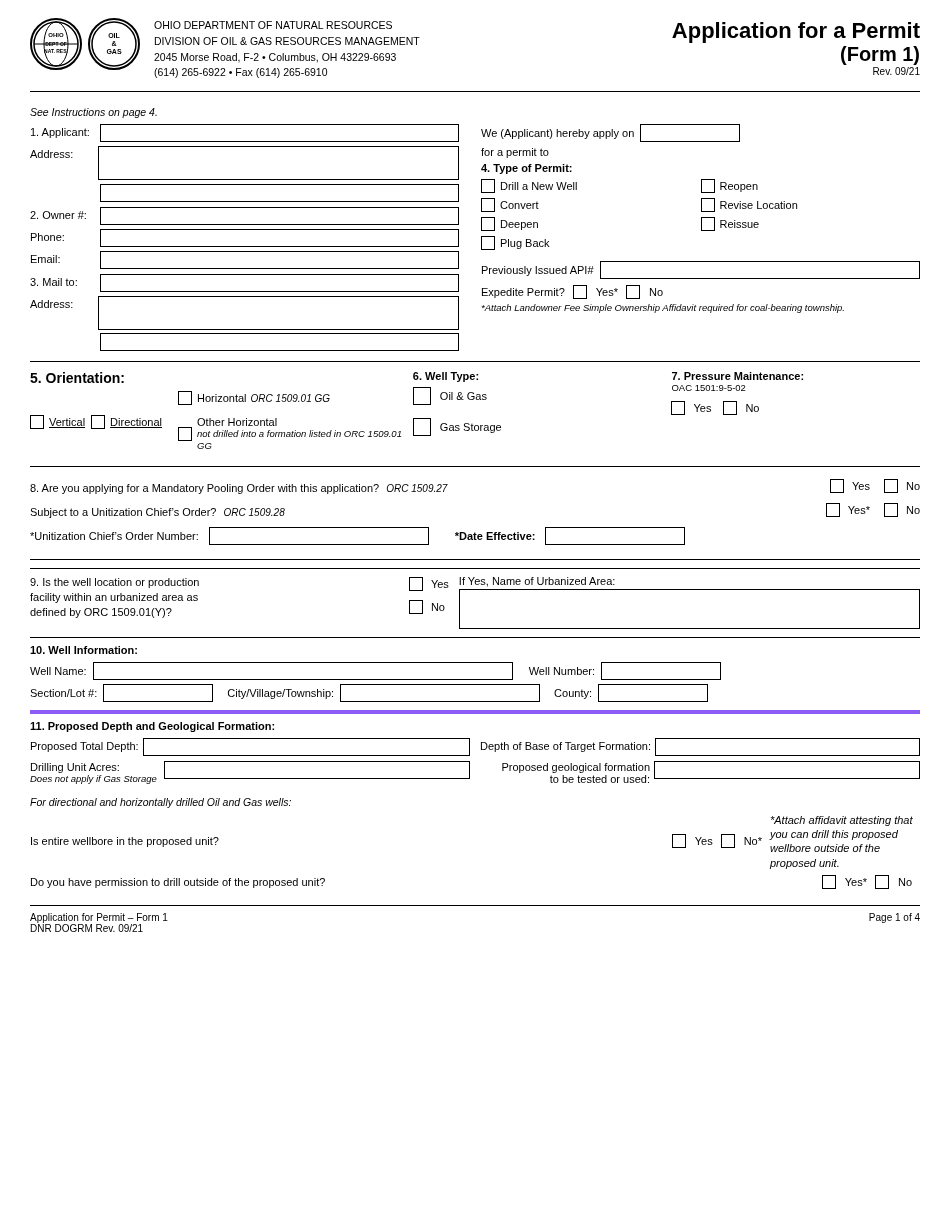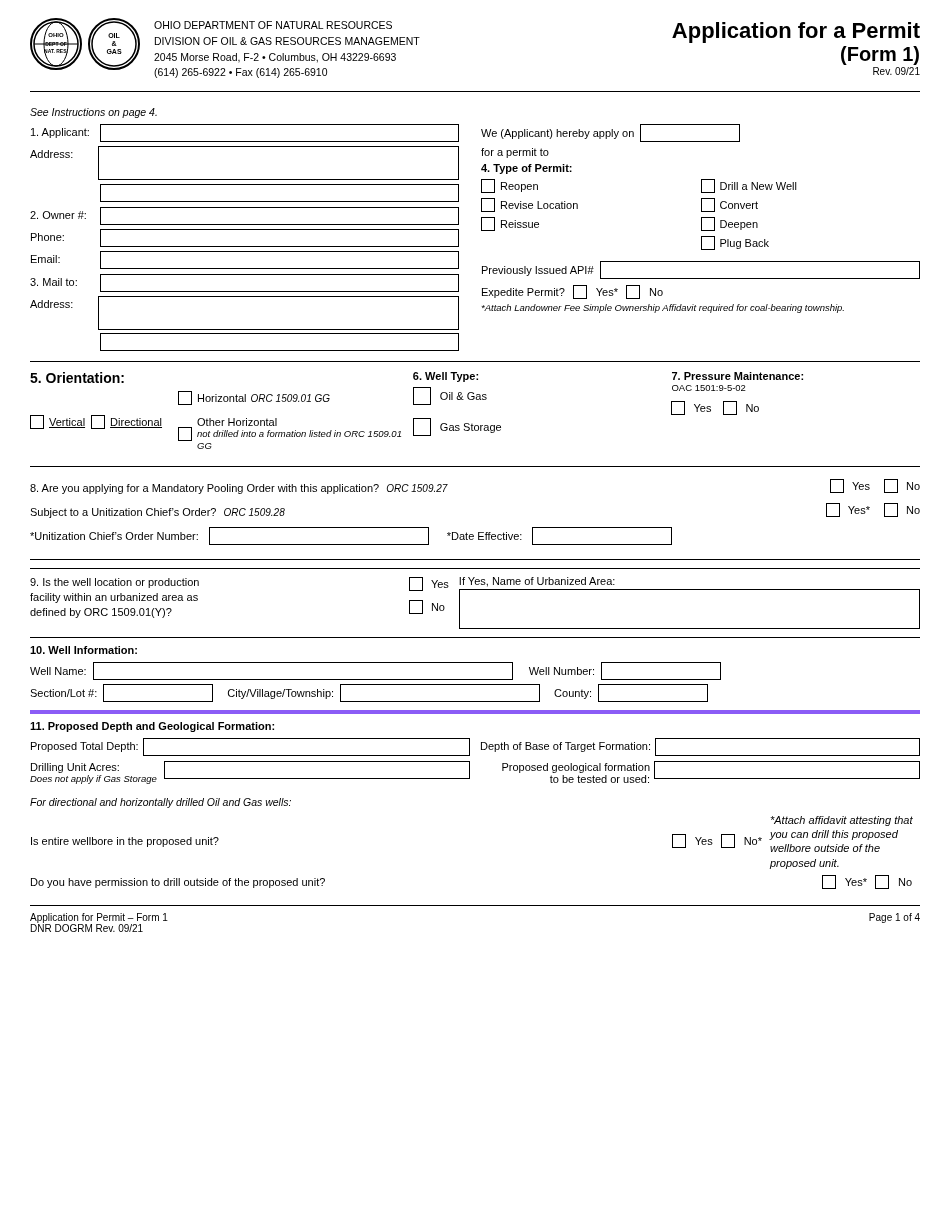--- a/index.html
+++ b/index.html
@@ -397,47 +397,47 @@
         <span style="font-size:11px;">We (Applicant) hereby apply on</span>
         <div style="border:1px solid #000; height:18px; width:100px;"></div>
       </div>
       <div style="margin-bottom:4px; font-size:11px;">for a permit to</div>
       <div style="font-weight:bold; font-size:11px; margin-bottom:5px;">4. Type of Permit:</div>
 
       <div class="permit-types">
         <div class="permit-col">
           <div class="checkbox-row">
             <div class="checkbox"></div>
+            <span class="checkbox-label">Drill a New Well</span>
+          </div>
+          <div class="checkbox-row">
+            <div class="checkbox"></div>
+            <span class="checkbox-label">Convert</span>
+          </div>
+          <div class="checkbox-row">
+            <div class="checkbox"></div>
+            <span class="checkbox-label">Deepen</span>
+          </div>
+          <div class="checkbox-row">
+            <div class="checkbox"></div>
+            <span class="checkbox-label">Plug Back</span>
+          </div>
+        </div>
+        <div class="permit-col">
+          <div class="checkbox-row">
+            <div class="checkbox"></div>
             <span class="checkbox-label">Reopen</span>
           </div>
           <div class="checkbox-row">
             <div class="checkbox"></div>
             <span class="checkbox-label">Revise Location</span>
           </div>
           <div class="checkbox-row">
             <div class="checkbox"></div>
             <span class="checkbox-label">Reissue</span>
-          </div>
-        </div>
-        <div class="permit-col">
-          <div class="checkbox-row">
-            <div class="checkbox"></div>
-            <span class="checkbox-label">Drill a New Well</span>
-          </div>
-          <div class="checkbox-row">
-            <div class="checkbox"></div>
-            <span class="checkbox-label">Convert</span>
-          </div>
-          <div class="checkbox-row">
-            <div class="checkbox"></div>
-            <span class="checkbox-label">Deepen</span>
-          </div>
-          <div class="checkbox-row">
-            <div class="checkbox"></div>
-            <span class="checkbox-label">Plug Back</span>
           </div>
         </div>
       </div>
 
       <div style="display:flex; align-items:center; gap:6px; margin-top:6px;">
         <span style="white-space:nowrap; font-size:11px;">Previously Issued API#</span>
         <div style="border:1px solid #000; height:18px; flex:1;"></div>
       </div>
 
       <div style="display:flex; align-items:center; gap:8px; margin-top:6px;">
@@ -546,21 +546,21 @@
         </div>
         <div class="checkbox-row">
           <div class="checkbox"></div>
           <span style="font-size:11px; margin-left:3px;">No</span>
         </div>
       </div>
     </div>
     <div class="s8-input-row">
       <span class="s8-input-label">*Unitization Chief’s Order Number:</span>
       <div class="s8-input-box" style="max-width:220px;"></div>
-      <span class="s8-input-label" style="margin-left:8px;">*Date Effective:</span>
+      <span class="s8-input-label" style="margin-left:16px;font-weight:bold;">*Date Effective:</span>
       <div class="s8-input-box" style="max-width:140px;"></div>
     </div>
   </div>
 
   <div class="divider"></div>
 
   <div class="section9-block">
     <div class="s9-left">
       <span style="white-space:pre-line; font-size:11px;">9.   Is the well location or production
 facility within an urbanized area as

